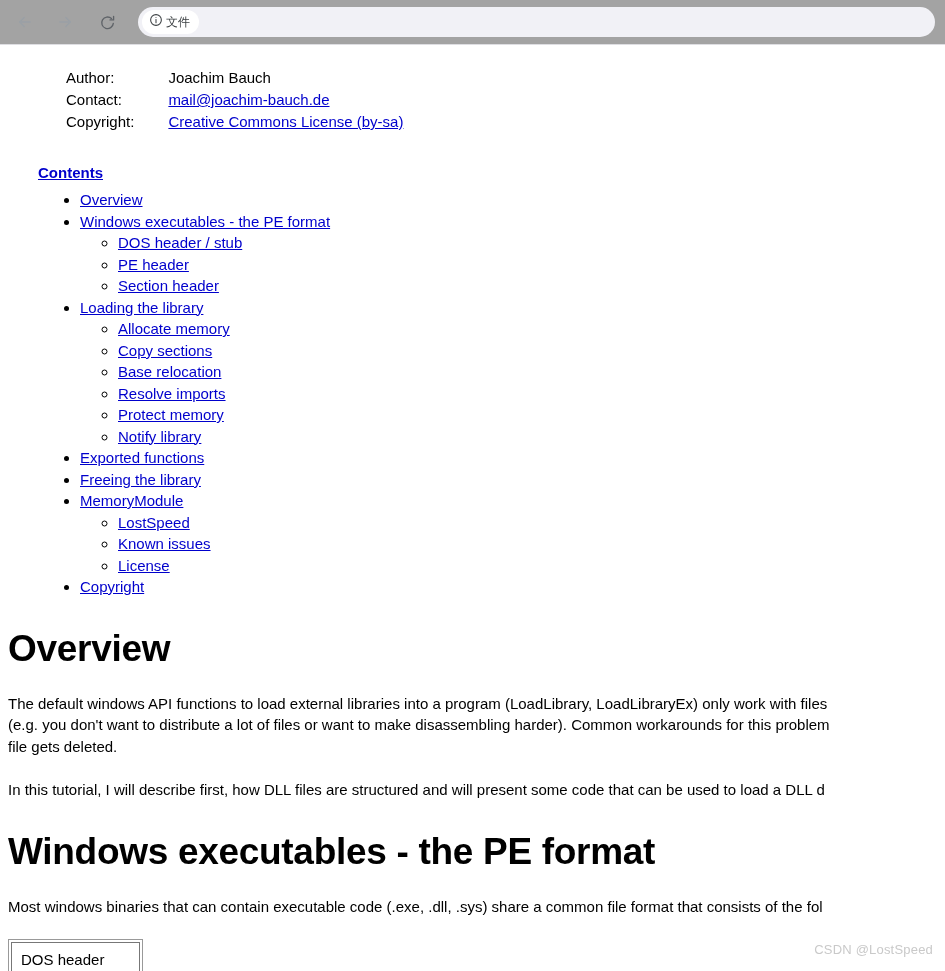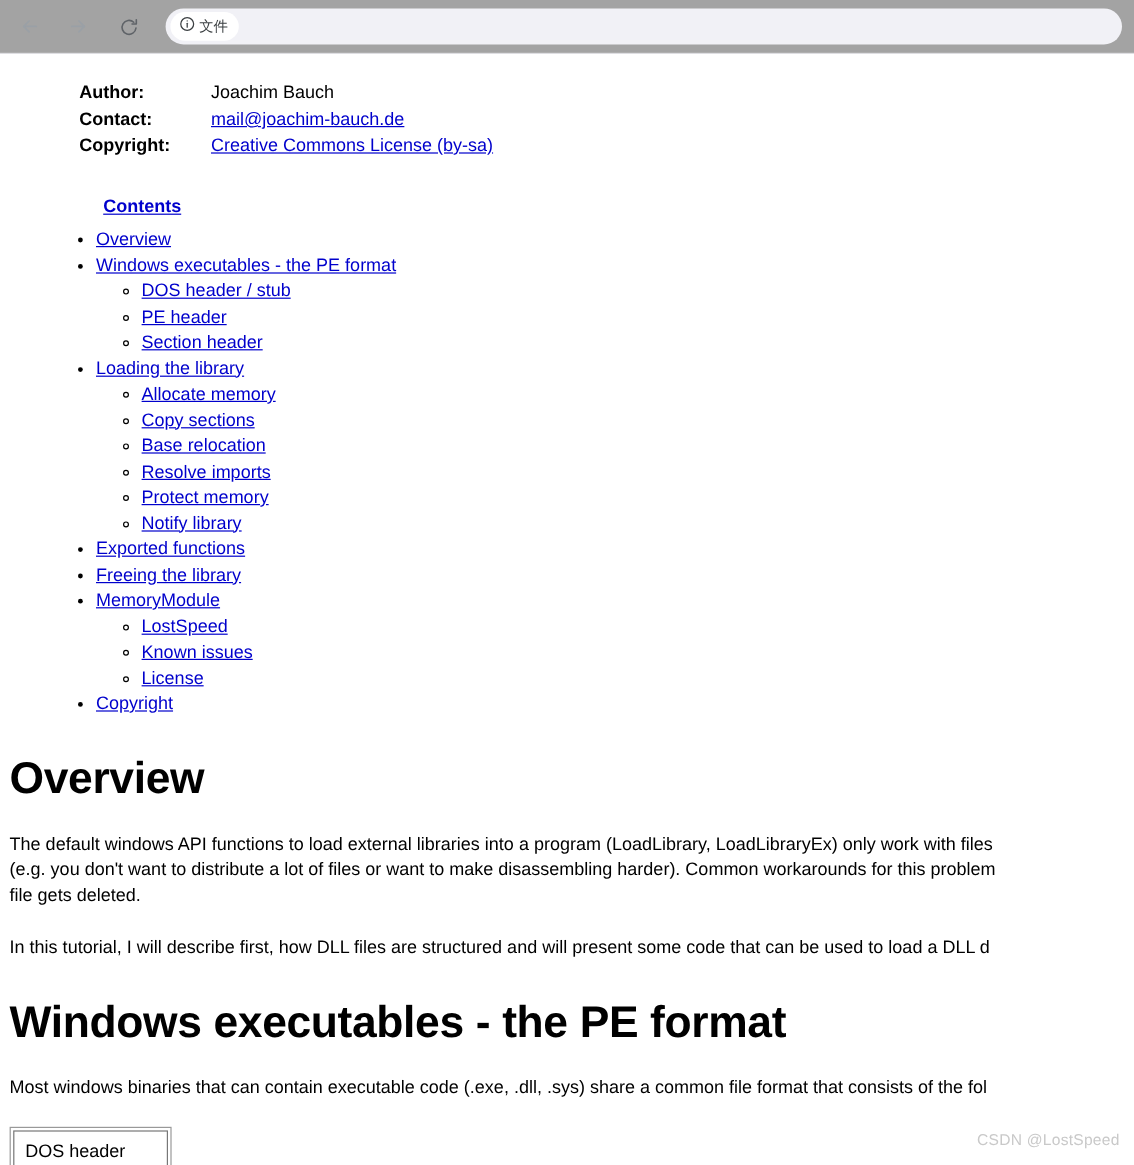--- a/index.html
+++ b/index.html
@@ -101,33 +101,33 @@
     border-collapse: collapse;
   }
   .meta-table td {
     padding: 0 0 1px 0;
     font-size: 15px;
     line-height: 21px;
     vertical-align: top;
     white-space: nowrap;
   }
   .meta-table td.k {
-    font-weight: bold;
+    font-weight: normal;
     padding-right: 34px;
   }
   a.doc-link {
     color: #0000cc;
   }
 
   .contents-head {
     margin: 31px 0 0 38px;
     font-size: 15px;
     font-weight: bold;
   }
-  .contents-head a { color: #0000cc; text-decoration: underline; margin-left: 48px; }
+  .contents-head a { color: #0000cc; text-decoration: underline; }
 
   ul.toc {
     margin: 8px 0 0 0;
     padding-left: 80px;
     list-style-type: disc;
     font-size: 15px;
   }
   ul.toc ul {
     margin: 0;
     padding-left: 38px;

